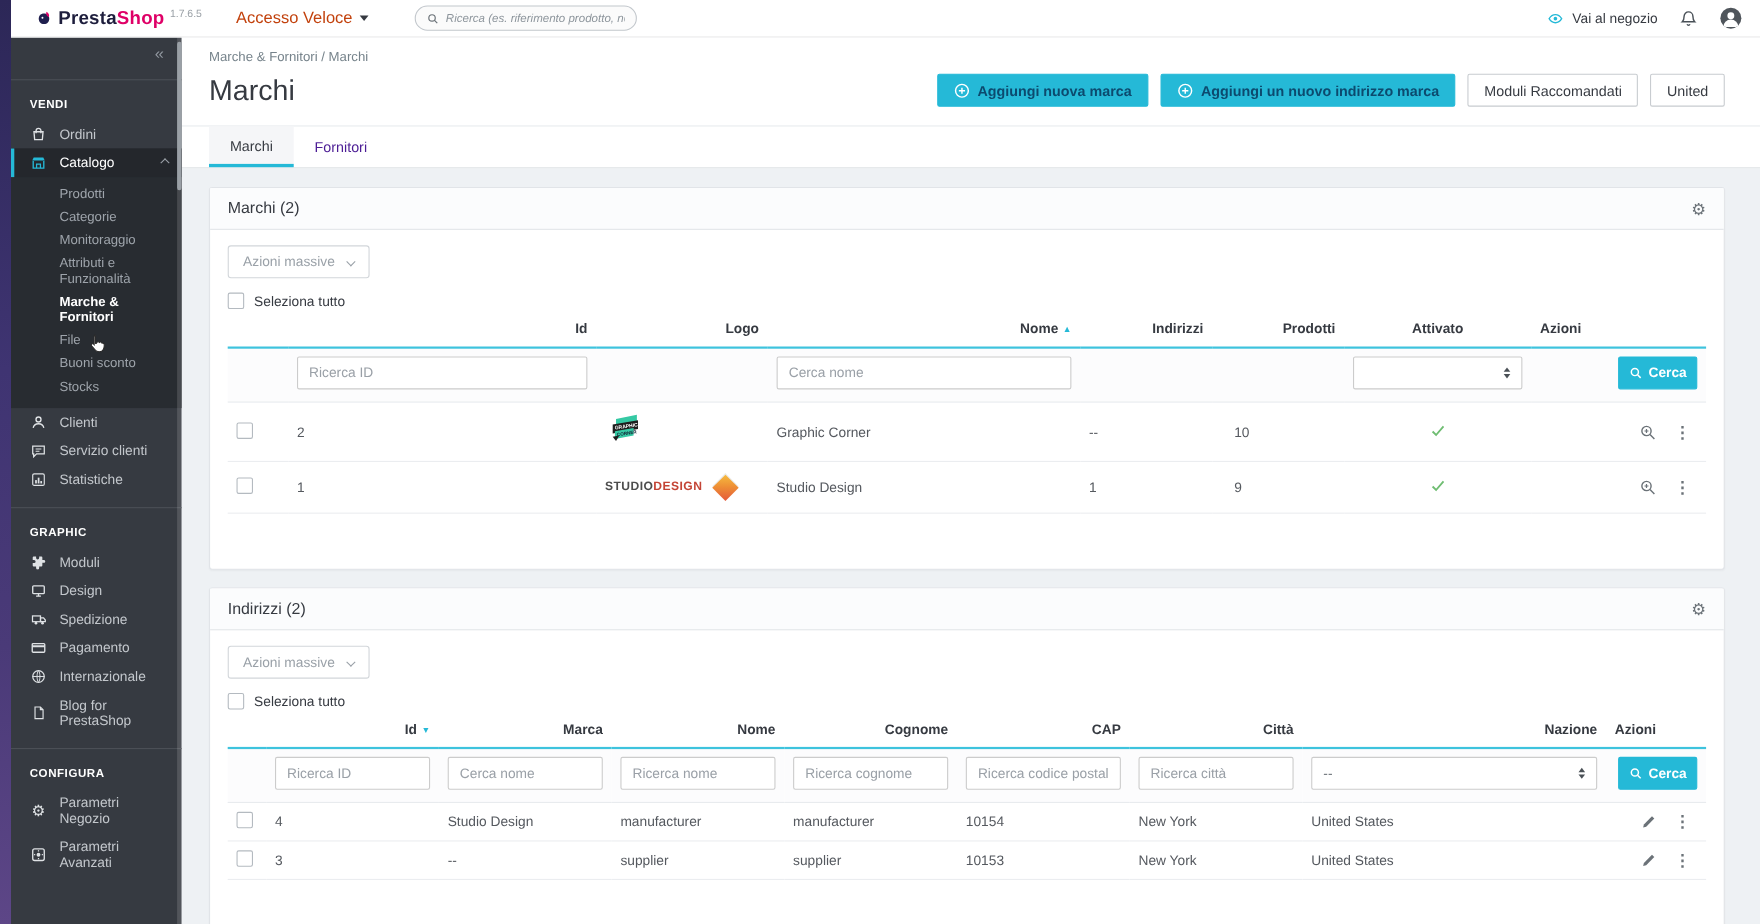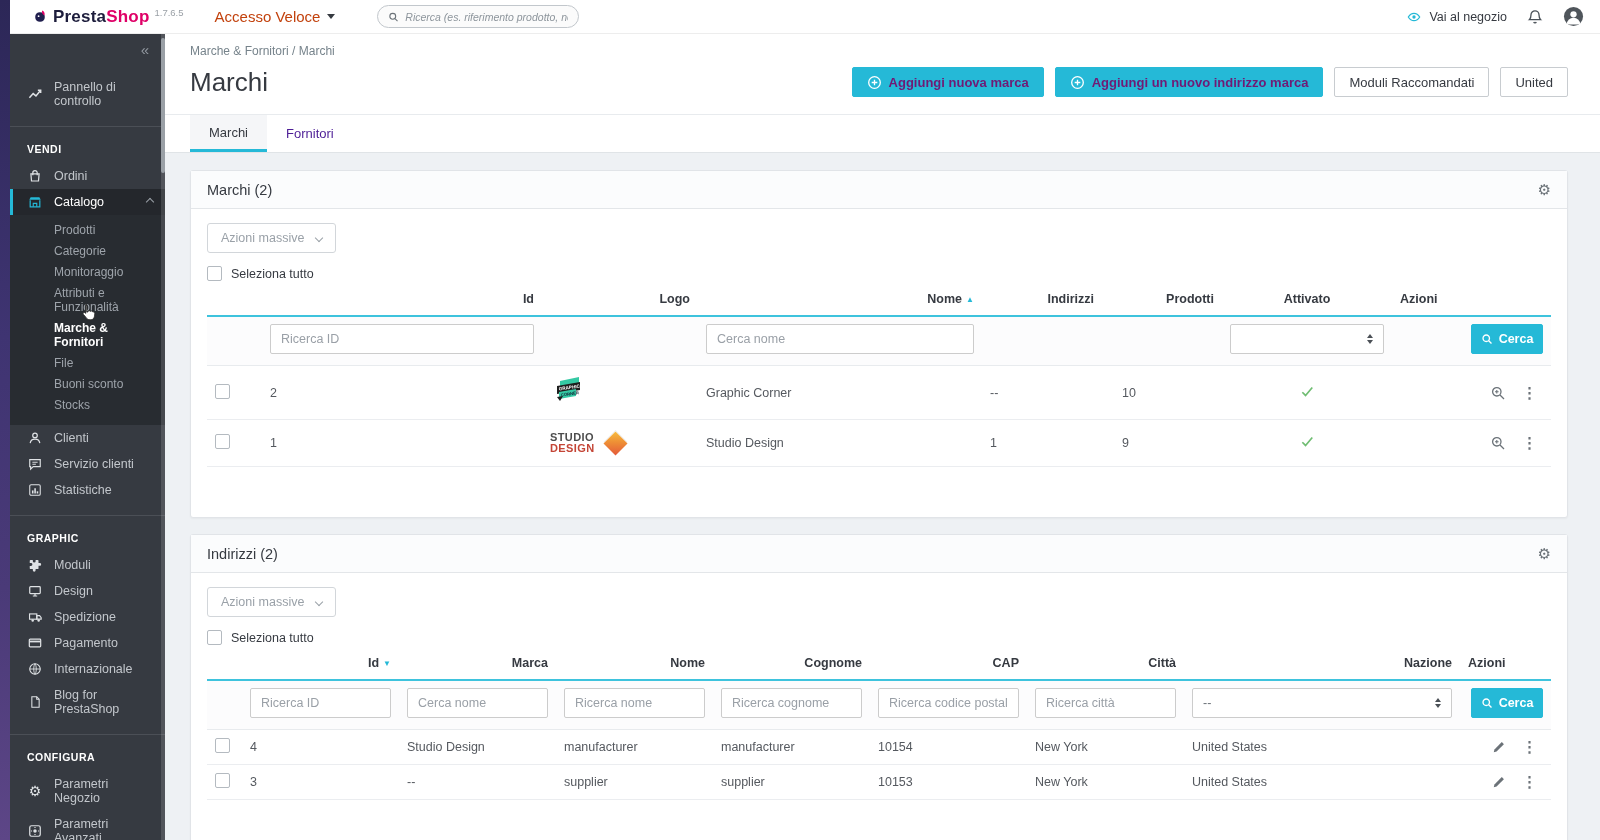--- a/index.html
+++ b/index.html
@@ -54,21 +54,21 @@
 
   
   .main{position:absolute;left:165px;top:34px;width:1435px;height:806px;background:#eef1f4;overflow:hidden}
   .main-header{background:#fff;border-bottom:1px solid #e0e4e7}
   .breadcrumb{padding:10px 0 0 25px;font-size:12px;color:#76838b}
   .breadcrumb .bc-link{cursor:pointer}
   .title-row{display:flex;align-items:center;padding:4px 32px 0 25px;height:44px}
   .page-title{font-size:26px;font-weight:400;color:#363a41}
   .hdr-buttons{margin-left:auto;display:flex;gap:11px}
   .btn{height:30px;display:flex;align-items:center;gap:7px;padding:0 14px;font-size:13px;border-radius:2px;cursor:pointer;font-family:inherit}
-  .btn-primary{background:#25b9d7;border:1px solid #25b9d7;color:#701a75;font-weight:bold}
+  .btn-primary{background:#25b9d7;border:1px solid #25b9d7;color:#0c4a6e;font-weight:bold}
   .btn-outline{background:#fff;border:1px solid #c8ccd0;color:#363a41}
   .hdr-sep{height:1px;background:#e8ebee;margin-top:12px}
   .tabs{display:flex;padding-left:25px;height:37px}
   .tab{padding:0 19px;display:flex;align-items:center;font-size:13px;color:#4c1d95;cursor:pointer}
   .tab.active{background:#f5f6f8;border-bottom:3px solid #25b9d7;color:#363a41}
 
   
   .content{padding:17px 32px 0 25px}
   .panel{background:#fff;border:1px solid #e1e4e8;border-radius:3px;box-shadow:0 1px 2px rgba(0,0,0,.04);margin-bottom:16px}
   .panel-h{display:flex;align-items:center;height:38px;padding:0 16px;border-bottom:1px solid #e3e6e9;font-size:14.5px;color:#363a41;background:#fbfcfd}
@@ -96,21 +96,21 @@
   tbody td{border-bottom:1px solid #ebedf0;font-size:12.5px;color:#55595f;padding:8px;vertical-align:middle}
   tbody tr.tall td{height:47px}
   td.center{text-align:center}
   td.pad-l{padding-left:20px} th.pad-l{padding-left:20px}
   .act-icons{display:flex;justify-content:flex-end;align-items:center;gap:16px;padding-right:6px;color:#6b7278}
   .act-icons .kebab{font-size:15px;font-weight:bold;color:#6b7278;cursor:pointer;letter-spacing:0}
   .act-icons svg{cursor:pointer}
 
   
   .logo-sd{display:flex;align-items:center;gap:8px}
-  .sd-text{display:flex;flex-direction:column;line-height:11.5px;font-size:11px;font-weight:bold;letter-spacing:.4px}
+  .sd-text{display:flex;flex-direction:row;line-height:11.5px;font-size:11px;font-weight:bold;letter-spacing:.4px}
   .sd-studio{color:#4d4d4d}.sd-design{color:#c44536}
   .sd-diamond{width:17px;height:17px;transform:rotate(45deg);margin-left:4px;
     background:linear-gradient(135deg,#f6bc3f 0%,#ee8f35 45%,#e4593b 100%);box-shadow:-1px -1px 0 rgba(0,0,0,.08)}
 </style>
 </head>
 <body>
 
 <div class="brand-strip"></div>
 
 <header class="topbar">
@@ -159,29 +159,20 @@
             <path d="M3.8 19.5a7.2 7.2 0 0114.4 0z" fill="#fff"></path>
           </g>
       </svg>
     </span>
   </div>
 </header>
 
 <aside class="sidebar">
   <div class="collapse-row">«</div>
 
-  <div class="s-item dash">
-    <span class="s-icon">
-      <svg width="15" height="15" viewBox="0 0 16 16">
-          <path d="M1.5 11.5l4-4.5 3 2.5 5-6" fill="none" stroke="currentColor" stroke-width="1.6"></path>
-          <path d="M10.5 3.5h3v3" fill="none" stroke="currentColor" stroke-width="1.6"></path>
-        </svg>
-    </span>
-    <span>Pannello di controllo</span>
-  </div>
   <div class="divider"></div>
 
   <div class="sec-title">VENDI</div>
   <div class="s-item">
     <span class="s-icon">
       <svg width="14" height="14" viewBox="0 0 16 16">
           <path d="M3.3 5.5h9.4l-.7 8.2H4z" fill="none" stroke="currentColor" stroke-width="1.4"></path>
           <path d="M5.5 7V4.4a2.5 2.5 0 015 0V7" fill="none" stroke="currentColor" stroke-width="1.4"></path>
         </svg>
     </span>

